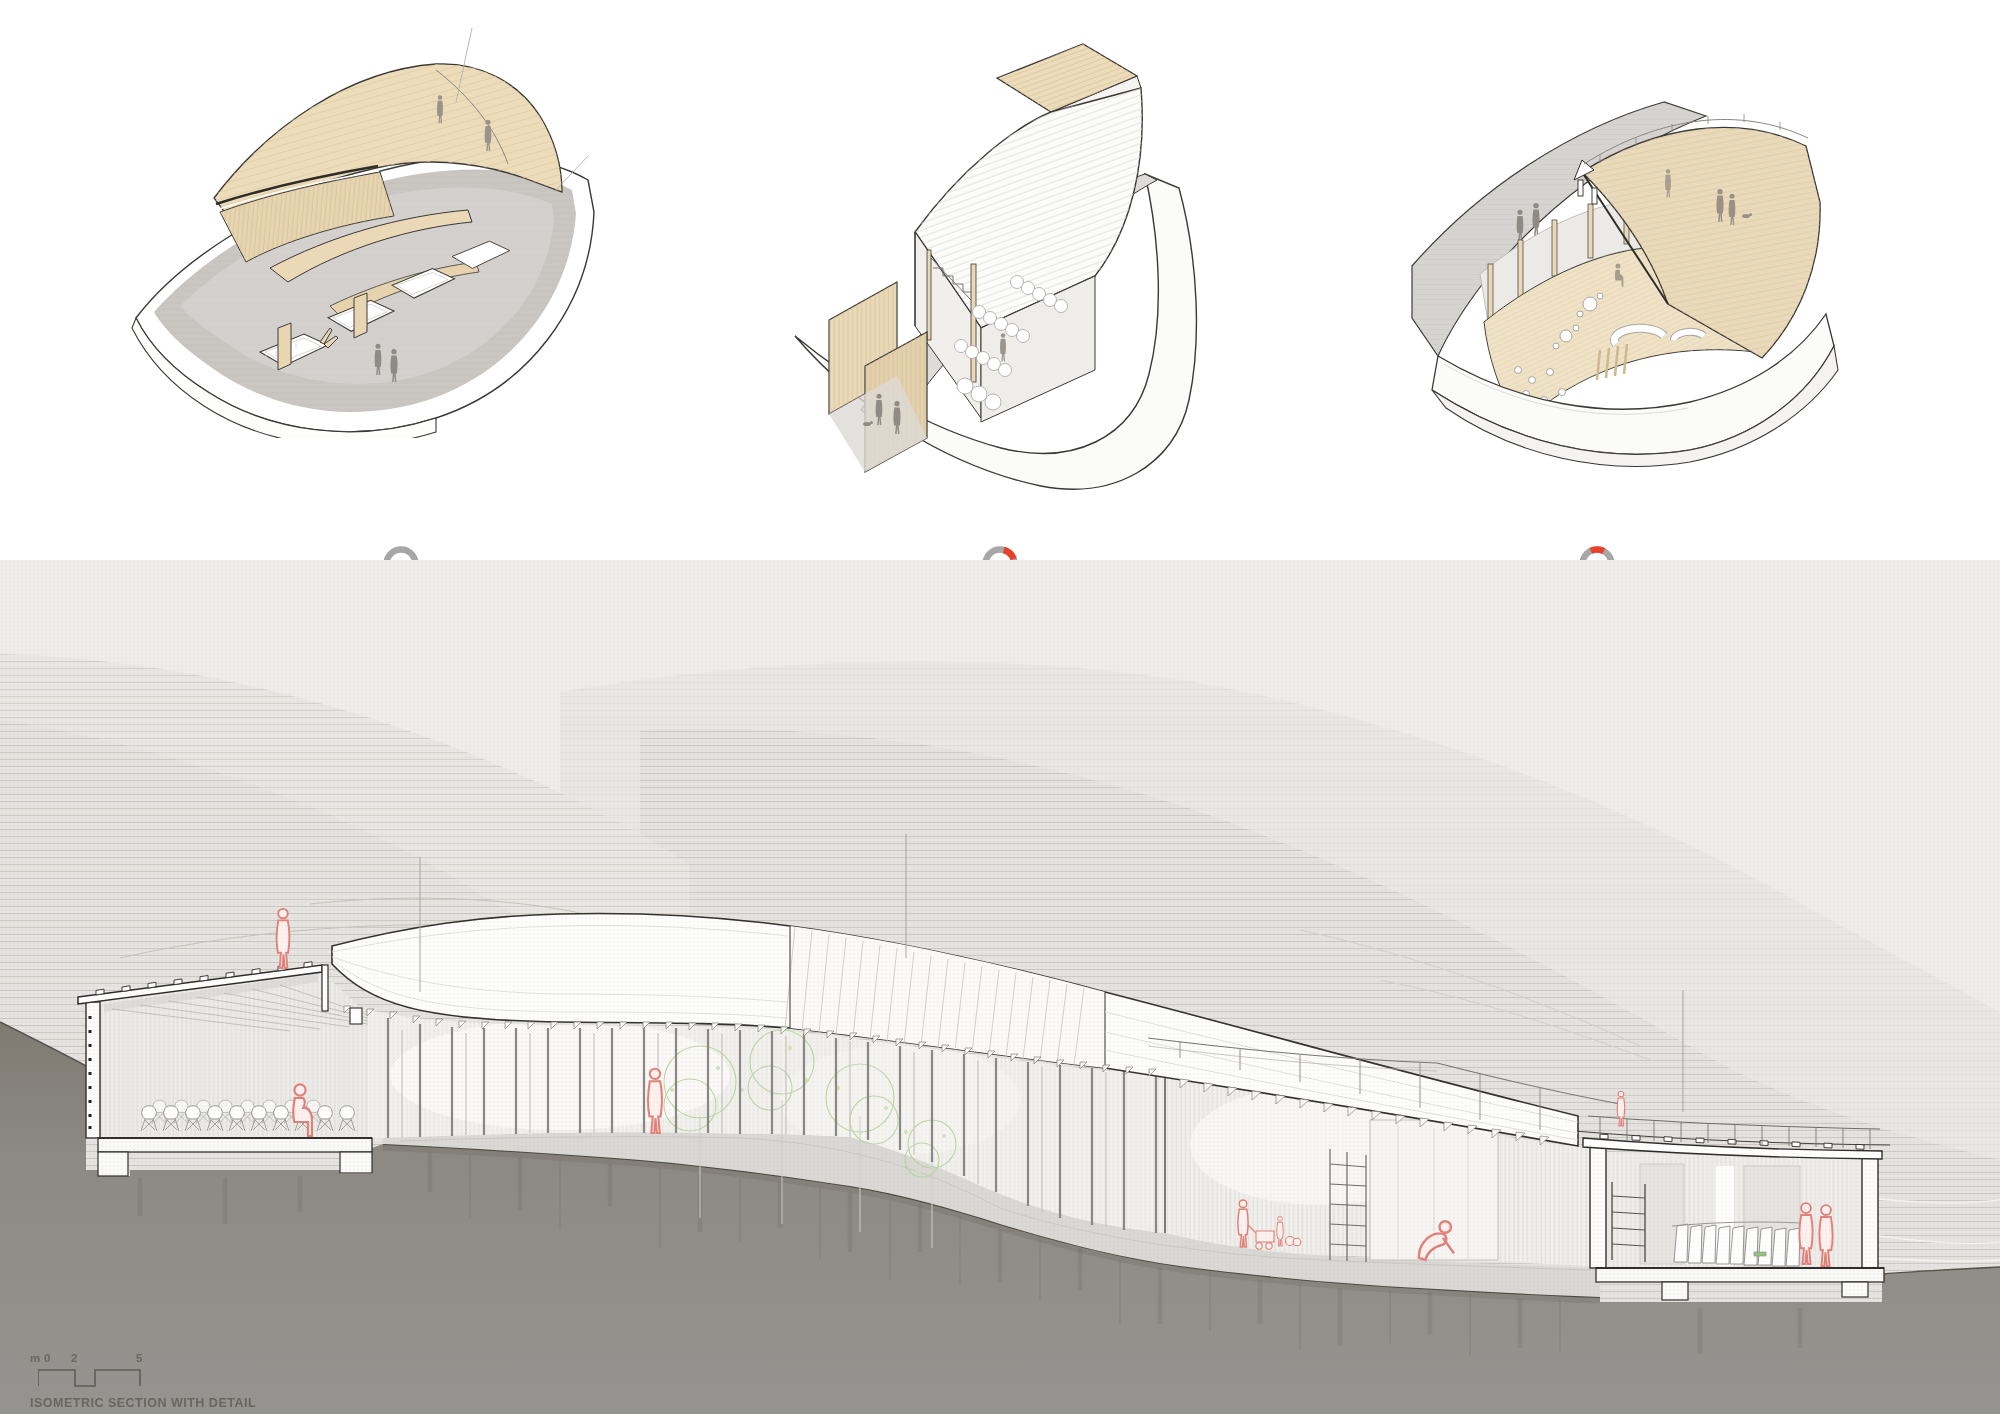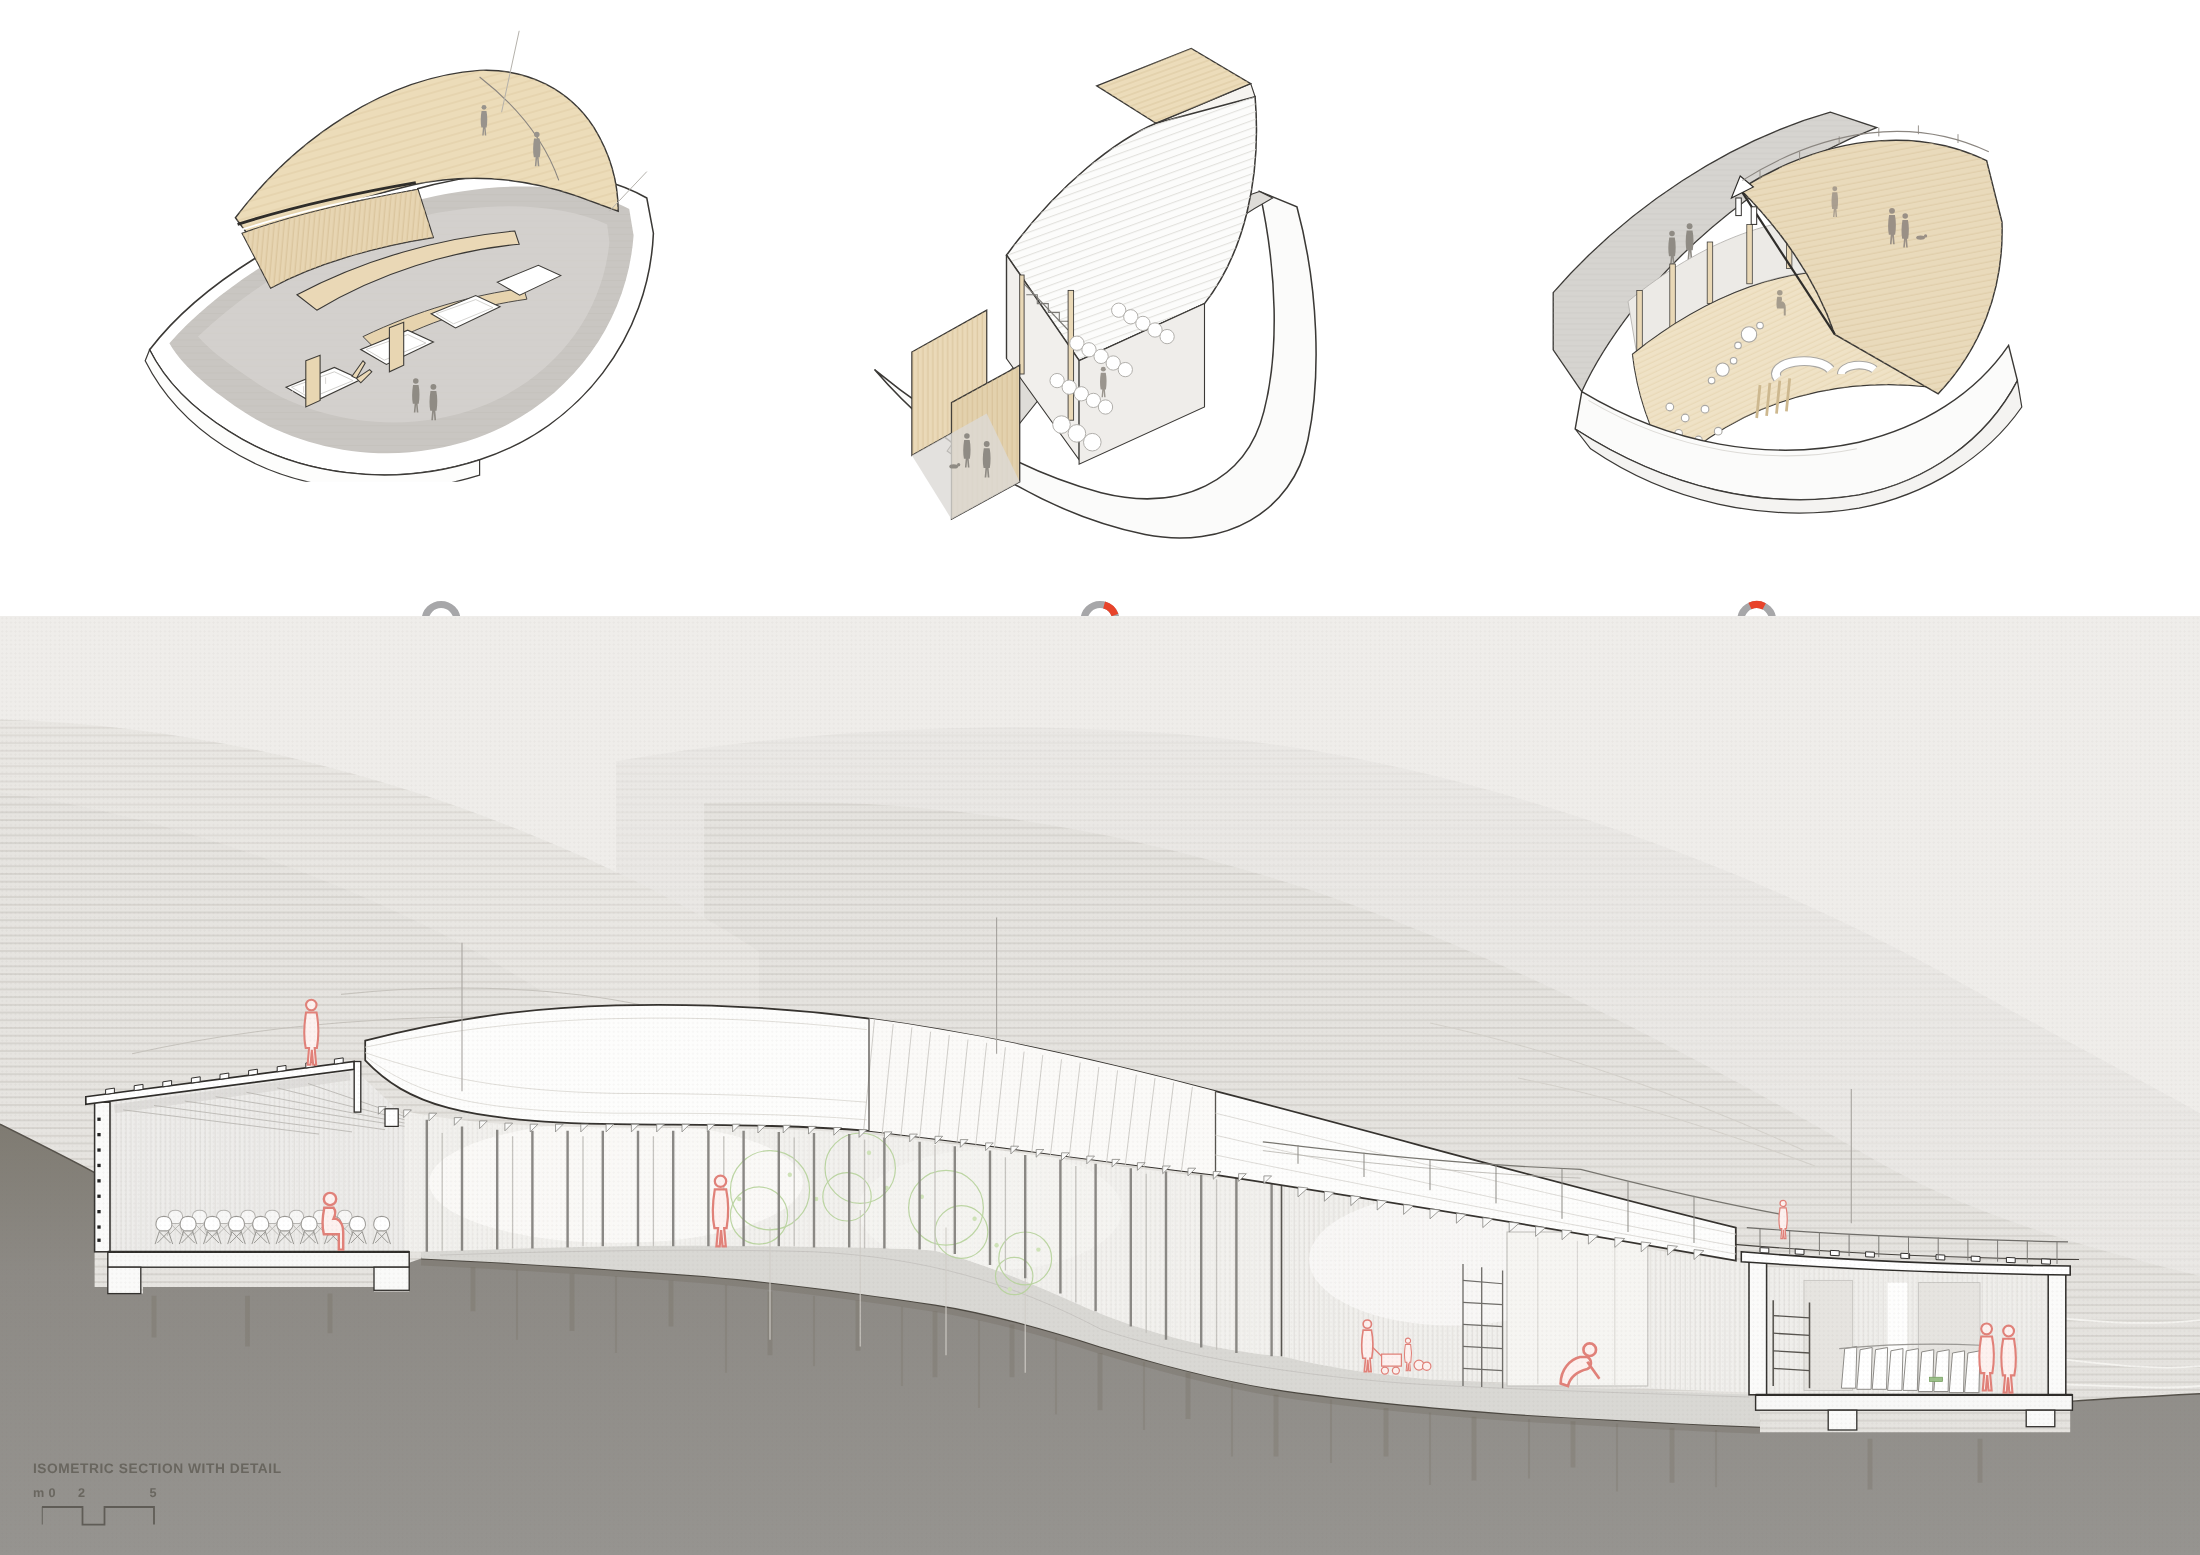--- a/index.html
+++ b/index.html
@@ -612,21 +612,21 @@
       </g>
       <g id="figR">
         <circle cx="0" cy="-13" r="2.8"></circle>
         <path d="M-2.8,-9 C-4,-2 -4,5 -3,10 L-1.2,10 L-2,19 L-0.4,19 L0.3,11 L1,19 L2.6,19 L1.8,10 L3,10 C4,4 4,-3 2.8,-9 Z"></path>
       </g>
     </defs>
   </svg>
 
   <div class="abs noise" style="left:0;top:560px;width:2000px;height:854px"></div>
 
-  <div class="abs footer-label" style="left:30px;top:1328px">ISOMETRIC SECTION WITH DETAIL</div>
+  <div class="abs footer-label" style="left:30px;top:1396px">ISOMETRIC SECTION WITH DETAIL</div>
   <div class="abs" style="left:30px;top:1352px;width:160px;height:16px">
     <span class="abs scale-num" style="left:0">m</span>
     <span class="abs scale-num" style="left:14px">0</span>
     <span class="abs scale-num" style="left:41px">2</span>
     <span class="abs scale-num" style="left:106px">5</span>
   </div>
   <svg class="abs" style="left:38px;top:1368px" width="110" height="22" viewBox="0 0 110 22">
     <path d="M0,2 V18 M0,2 H37 V18 H57 V2 H102 V18" fill="none" stroke="#5f5c56" stroke-width="1.6"></path>
   </svg>
 

